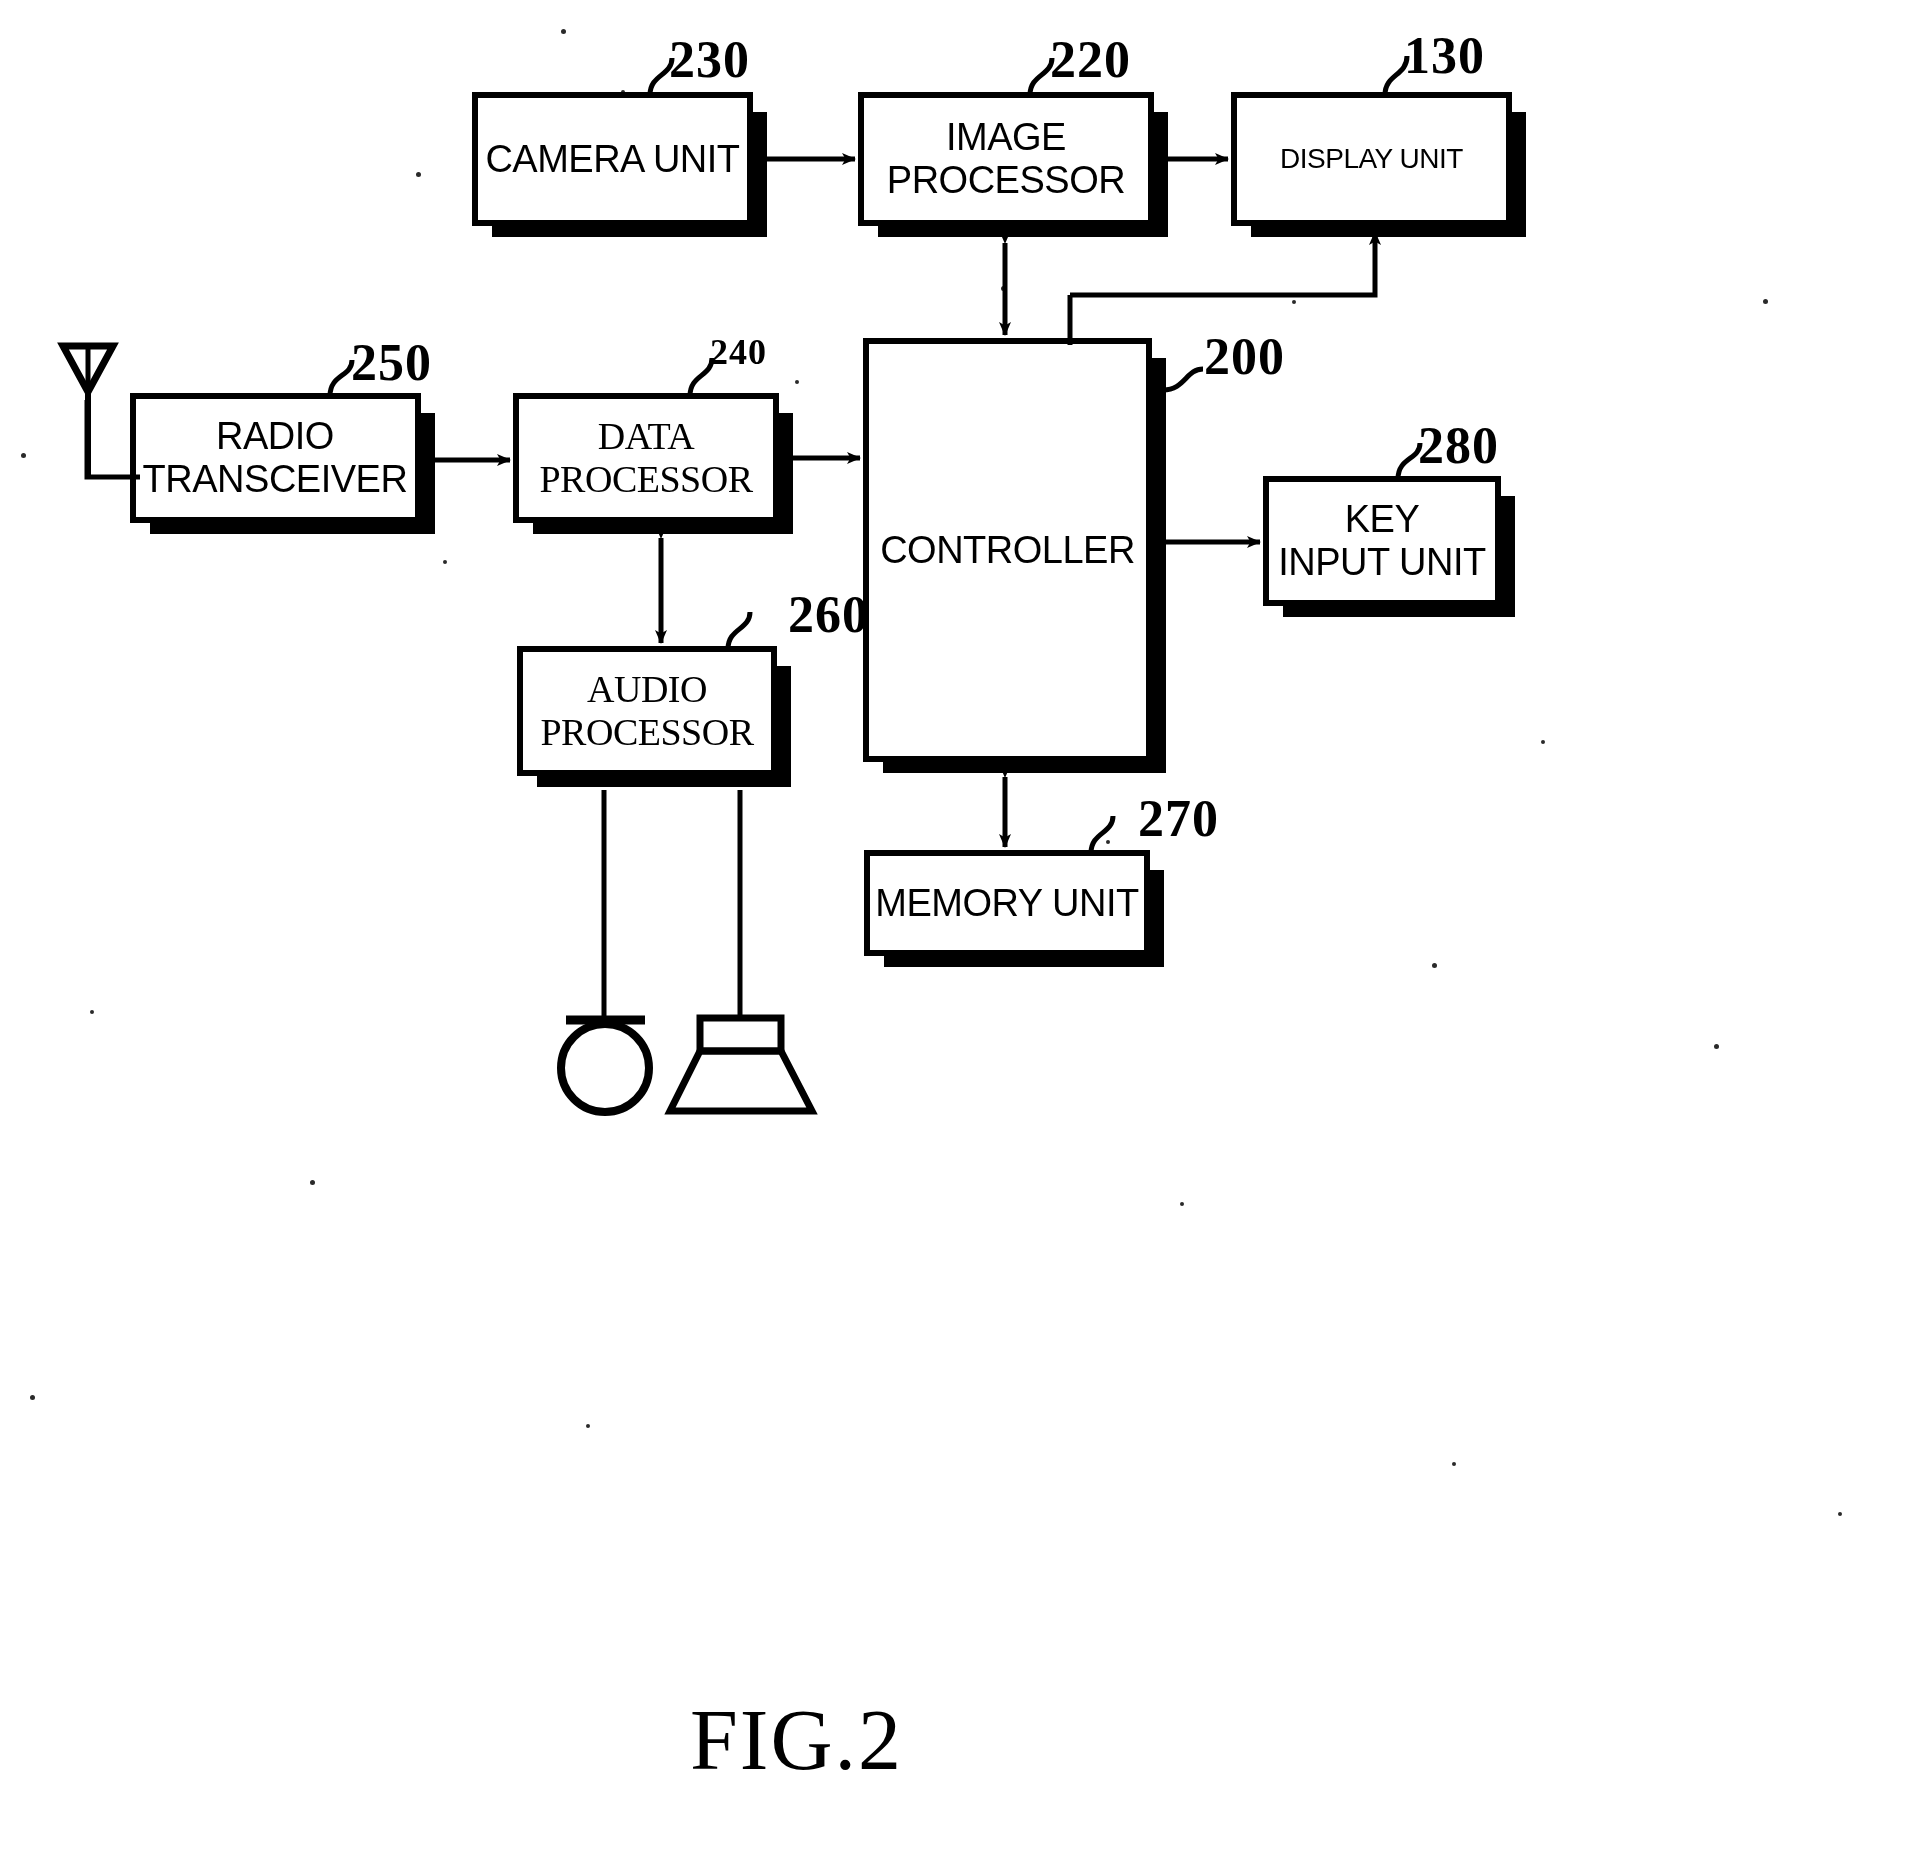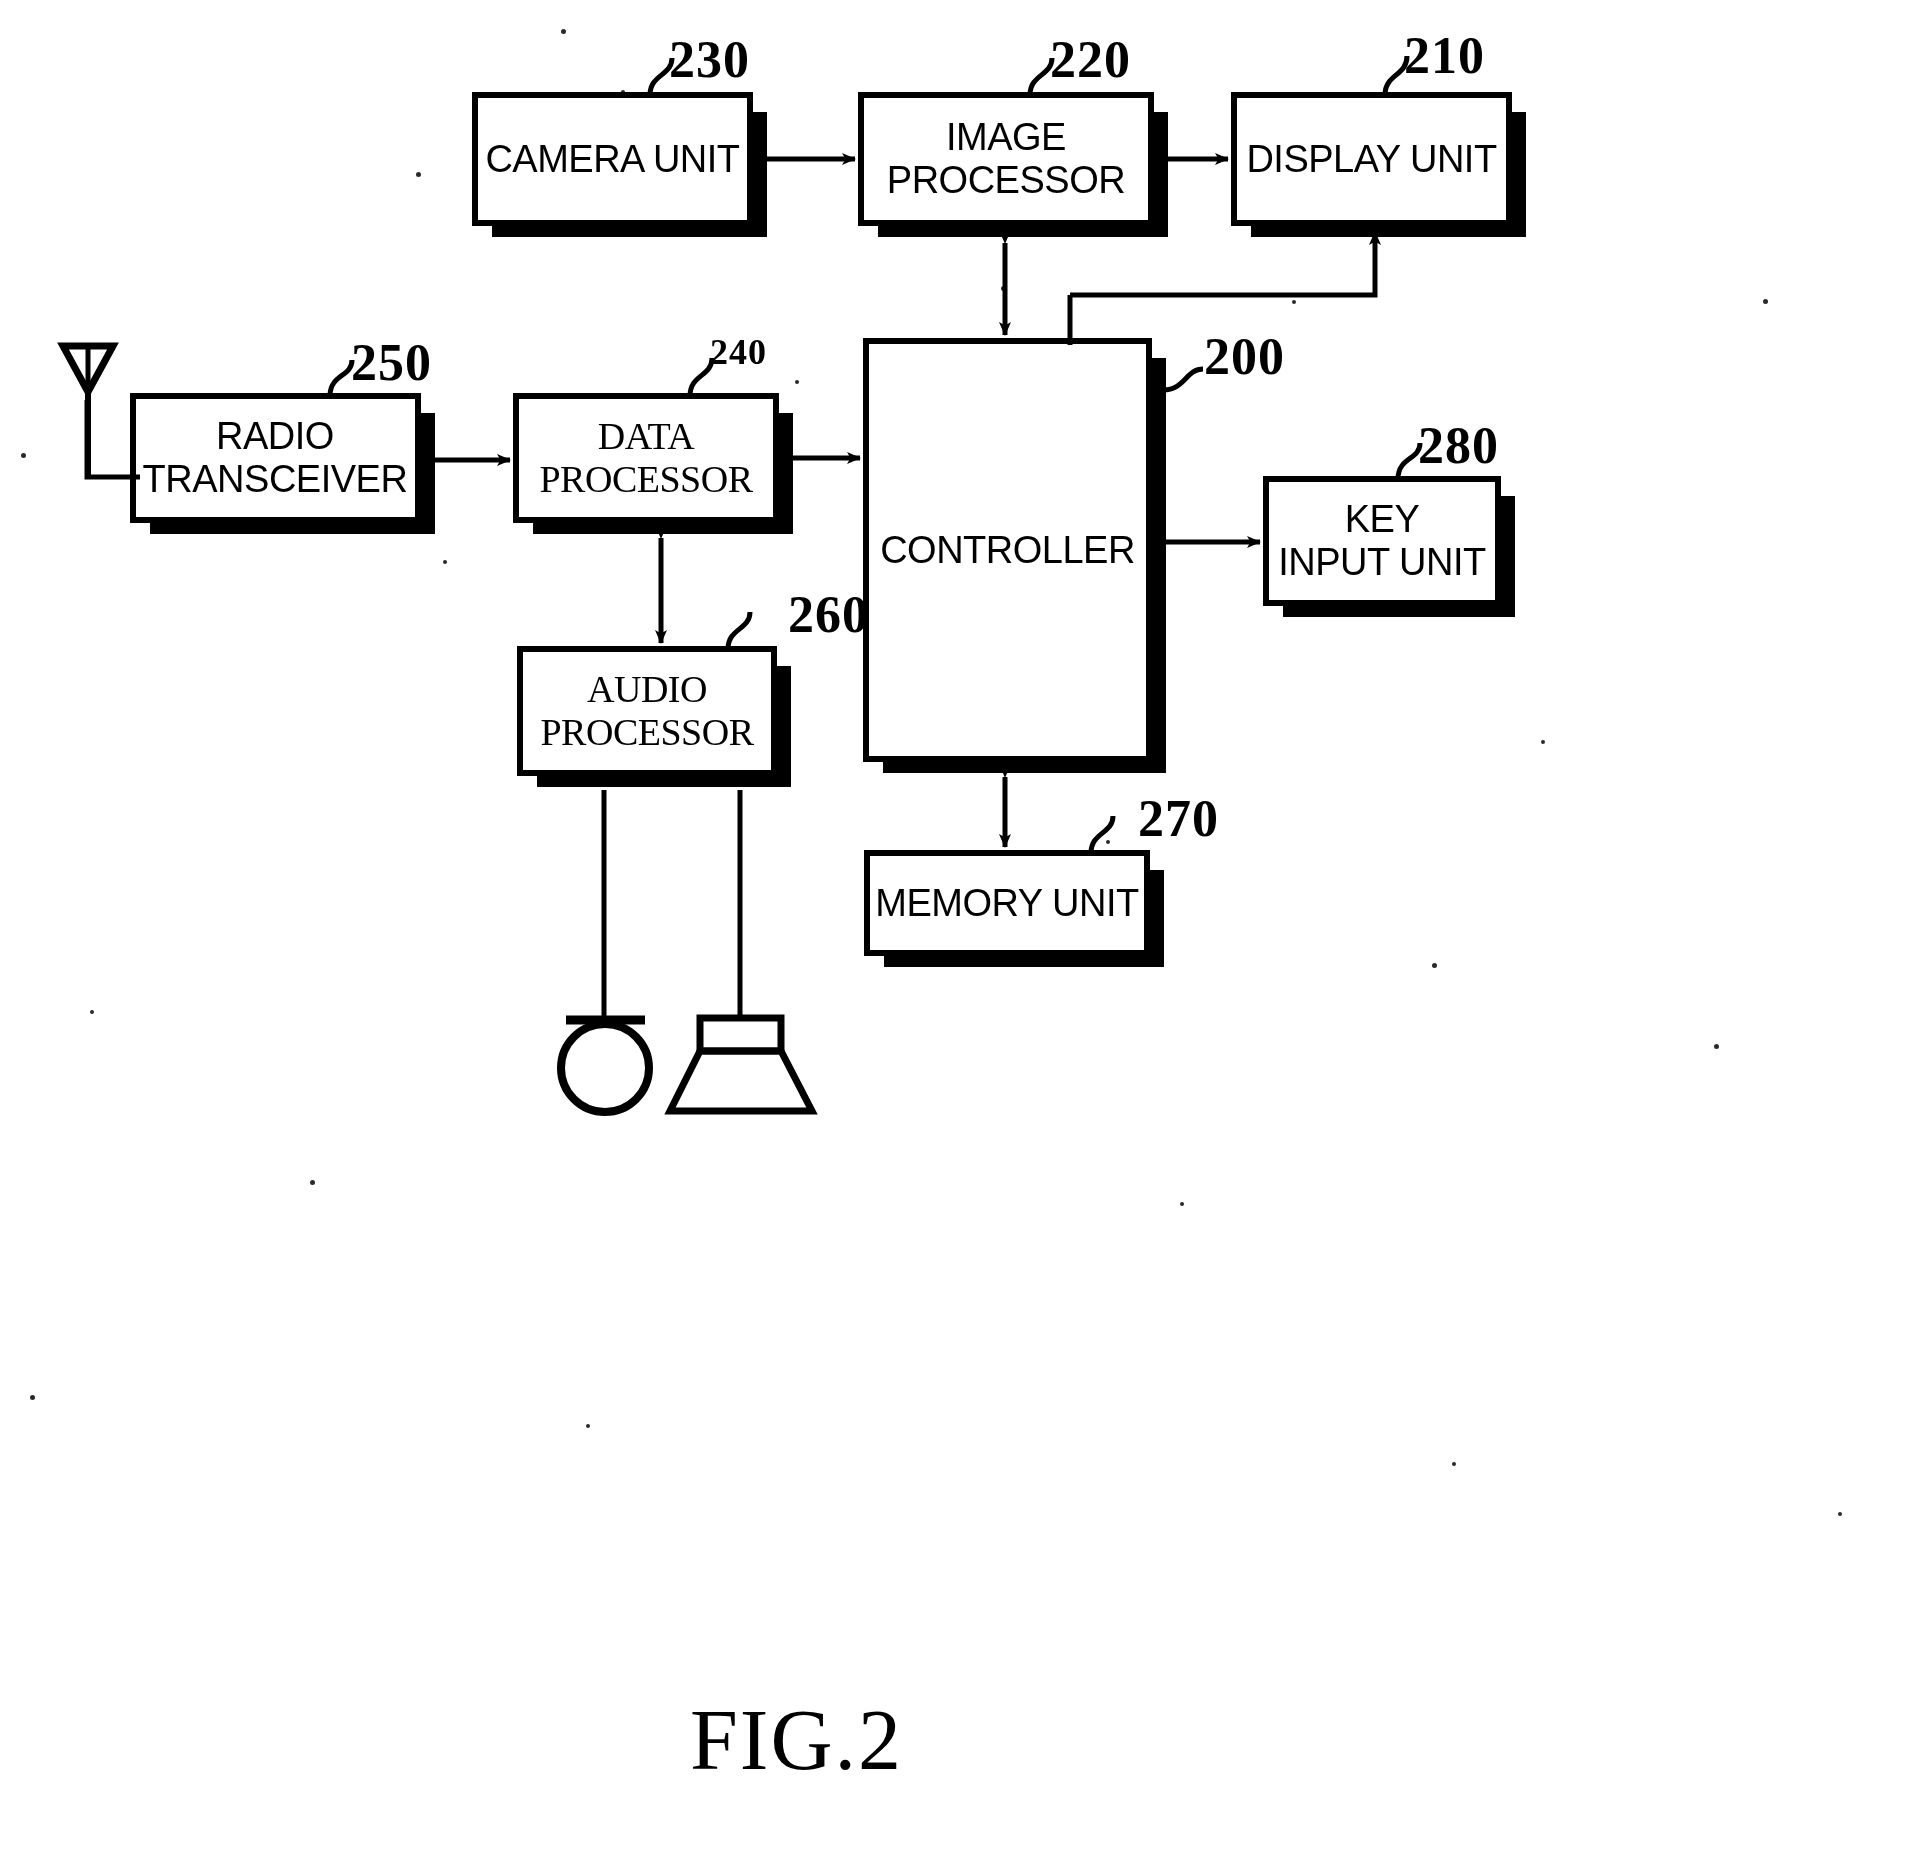--- a/index.html
+++ b/index.html
@@ -194,41 +194,41 @@
       <path d="M728,649 C728,628 750,630 750,612"></path>
       <path d="M1091,853 C1091,832 1113,834 1113,816"></path>
     </g>
   </svg>
 
   <div class="blk-label" style="left:475px; top:95px; width:275px; height:128px; font-size:38px;">CAMERA UNIT</div>
 
   <div class="blk-label" style="left:861px; top:95px; width:290px; height:128px; font-size:38px;">IMAGE
 PROCESSOR</div>
 
-  <div class="blk-label" style="left:1234px; top:95px; width:275px; height:128px; font-size:38px;">DISPLAY UNIT</div>
+  <div class="blk-label" style="left:1234px; top:95px; width:275px; height:128px; font-size:28px;">DISPLAY UNIT</div>
 
   <div class="blk-label" style="left:129px; top:396px; width:292px; height:124px; font-size:38px;">RADIO
 TRANSCEIVER</div>
 
   <div class="blk-label" style="left:512px; top:396px; width:268px; height:124px; font-size:38px;font-family:Liberation Serif, serif;">DATA
 PROCESSOR</div>
 
   <div class="blk-label" style="left:866px; top:341px; width:283px; height:418px; font-size:38px;">CONTROLLER</div>
 
   <div class="blk-label" style="left:1262px; top:479px; width:240px; height:124px; font-size:38px;">KEY
 INPUT UNIT</div>
 
   <div class="blk-label" style="left:516px; top:649px; width:262px; height:124px; font-size:38px;font-family:Liberation Serif, serif;">AUDIO
 PROCESSOR</div>
 
   <div class="blk-label" style="left:867px; top:853px; width:280px; height:100px; font-size:38px;">MEMORY UNIT</div>
 
   <div class="ref-num" style="left:669px; top:30px; font-size:52px;">230</div>
   <div class="ref-num" style="left:1050px; top:30px; font-size:52px;">220</div>
-  <div class="ref-num" style="left:1404px; top:26px; font-size:52px;">210</div>
+  <div class="ref-num" style="left:1404px; top:26px; font-size:52px;">130</div>
   <div class="ref-num" style="left:351px; top:333px; font-size:52px;">250</div>
   <div class="ref-num" style="left:710px; top:331px; font-size:36px;text-align:right;">240</div>
   <div class="ref-num" style="left:1204px; top:327px; font-size:52px;">200</div>
   <div class="ref-num" style="left:1418px; top:416px; font-size:52px;">280</div>
   <div class="ref-num" style="left:788px; top:585px; font-size:52px;">260</div>
   <div class="ref-num" style="left:1138px; top:789px; font-size:52px;">270</div>
 
   <div class="fig-caption" style="left:690px; top:1690px; font-size:86px;">FIG.2</div>
 
 </div>

